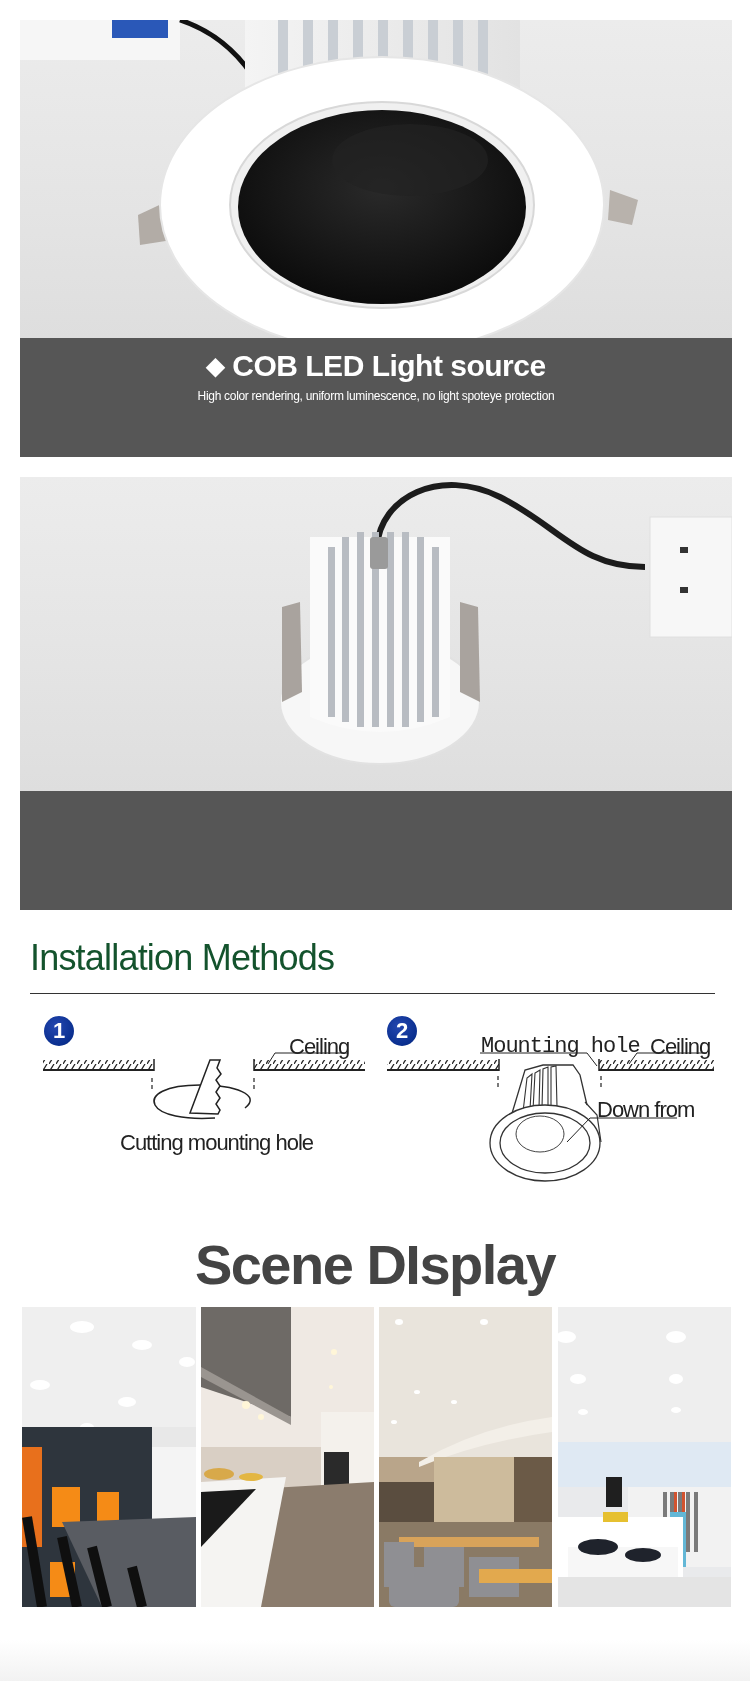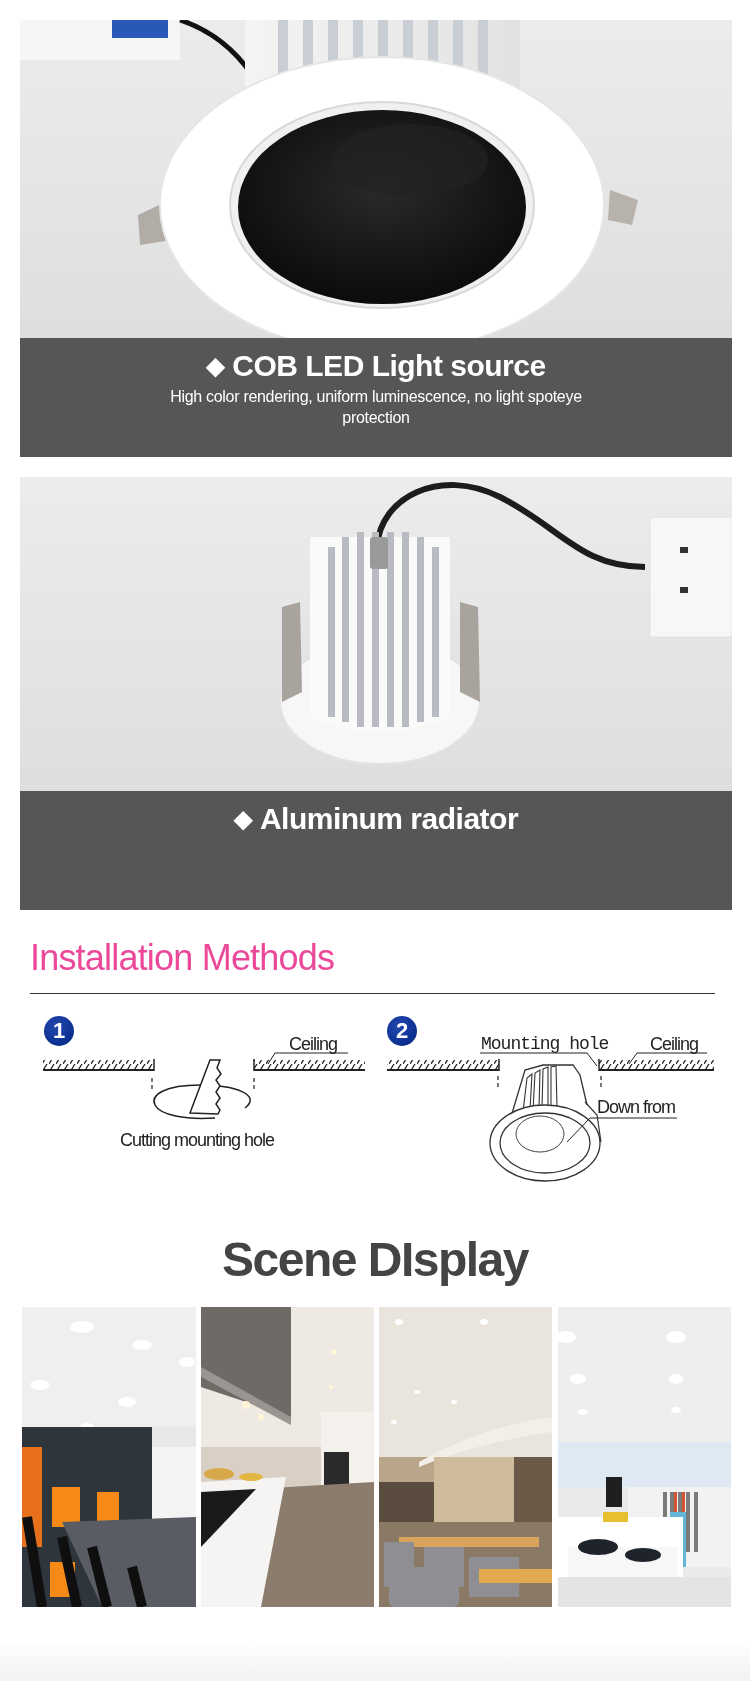--- a/index.html
+++ b/index.html
@@ -14,40 +14,40 @@
   }
   .band {
     position: absolute; left: 20px; width: 712px; height: 119px;
     background: #565656; color: #ffffff; text-align: center;
   }
   .band .title {
     font-size: 30px; font-weight: bold; letter-spacing: -0.5px; margin-top: 10px; line-height: 36px;
   }
   .band .title .diamond { font-size: 24px; margin-right: 8px; vertical-align: 2px; }
   .band .desc {
-    font-size: 16px; line-height: 21px; letter-spacing: -0.3px; width: 460px; margin: 2px auto 0;
+    font-size: 12px; line-height: 21px; letter-spacing: -0.3px; width: 460px; margin: 2px auto 0;
   }
 
   
   .install-title {
-    position: absolute; left: 30px; top: 937px; font-size: 36px; color: #ec4899;
+    position: absolute; left: 30px; top: 937px; font-size: 36px; color: #14532d;
     letter-spacing: -0.8px; font-weight: normal;
   }
   .install-rule { position: absolute; left: 30px; top: 993px; width: 685px; height: 1px; background: #333; }
   .badge {
     position: absolute; width: 30px; height: 30px; border-radius: 50%;
     background: radial-gradient(circle at 40% 35%, #2447b0 0%, #0a2f8f 70%, #07246e 100%);
     color: #fff; font-weight: bold; font-size: 22px; line-height: 30px; text-align: center;
   }
-  .diag-label { position: absolute; font-size: 18px; color: #222; letter-spacing: -1px; }
+  .diag-label { position: absolute; font-size: 22px; color: #222; letter-spacing: -1px; }
 
   
   .scene-title {
     position: absolute; left: 0; width: 750px; top: 1232px; text-align: center;
-    font-size: 48px; font-weight: bold; color: #444444; letter-spacing: -1.5px;
+    font-size: 56px; font-weight: bold; color: #444444; letter-spacing: -1.5px;
   }
   .scene-photo { position: absolute; top: 1307px; height: 300px; overflow: hidden; }
 
   .bottom-fade {
     position: absolute; left: 0; top: 1640px; width: 750px; height: 41px;
     background: linear-gradient(180deg, #ffffff 0%, #f2f2f2 100%);
   }
 </style>
 </head>
 <body>
@@ -122,23 +122,20 @@
         <rect x="412" y="70" width="7" height="170"></rect>
     </g>
 
     <rect x="350" y="60" width="18" height="32" rx="3" fill="#9a9a9a"></rect>
 
     <path d="M262 130 L280 125 L282 215 L262 225 Z" fill="#a9a39e"></path>
     <path d="M440 125 L458 130 L460 225 L440 215 Z" fill="#a9a39e"></path>
   </svg>
 </div>
 <div class="band" style="top:791px;">
-  <div class="title">
-    <span class="diamond">◆</span><span>Aluminum radiator</span>
-  </div>
 </div>
 
 <div class="install-title">Installation Methods</div>
 <div class="install-rule"></div>
 
 <div class="badge" style="left:44px;top:1016px;">1</div>
 <svg class="abs" style="left:0;top:1040px;" width="375" height="110" viewBox="0 0 375 110">
   <defs>
     <pattern id="hatch" width="7" height="8" patternUnits="userSpaceOnUse">
       <line x1="0" y1="8" x2="5" y2="0" stroke="#222" stroke-width="1.3"></line>

